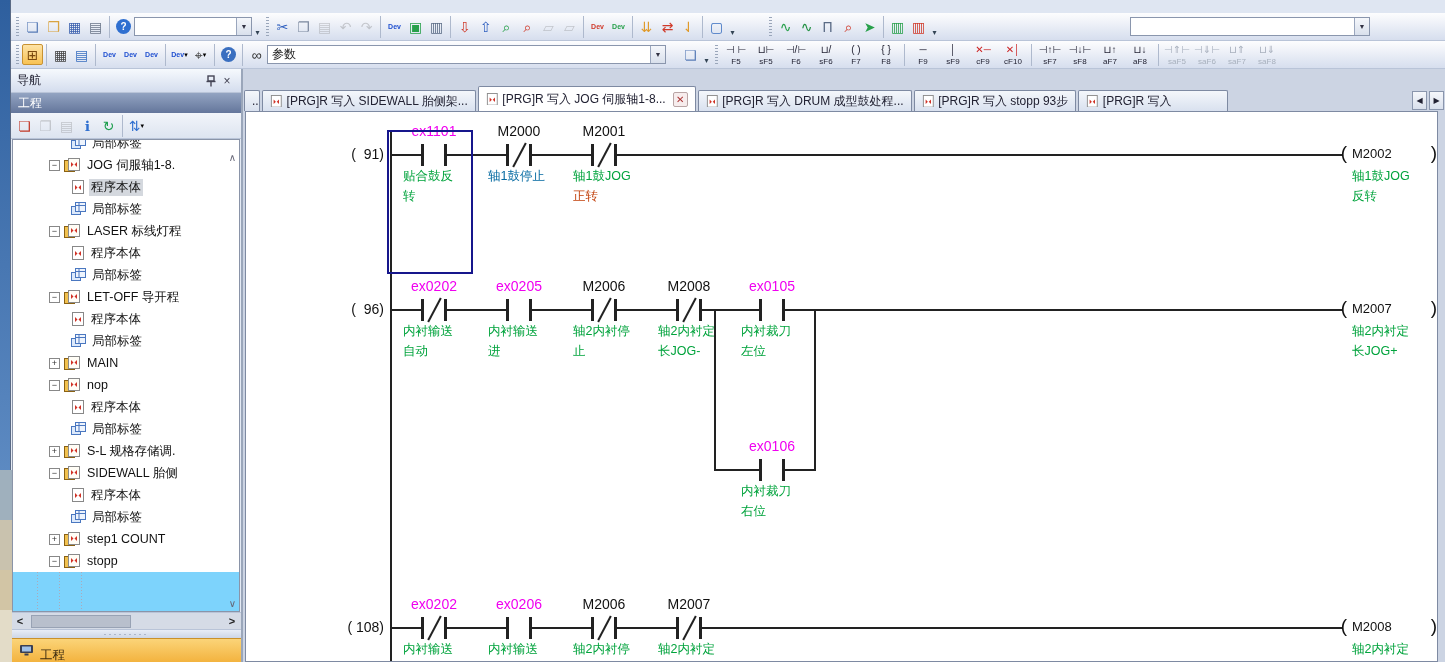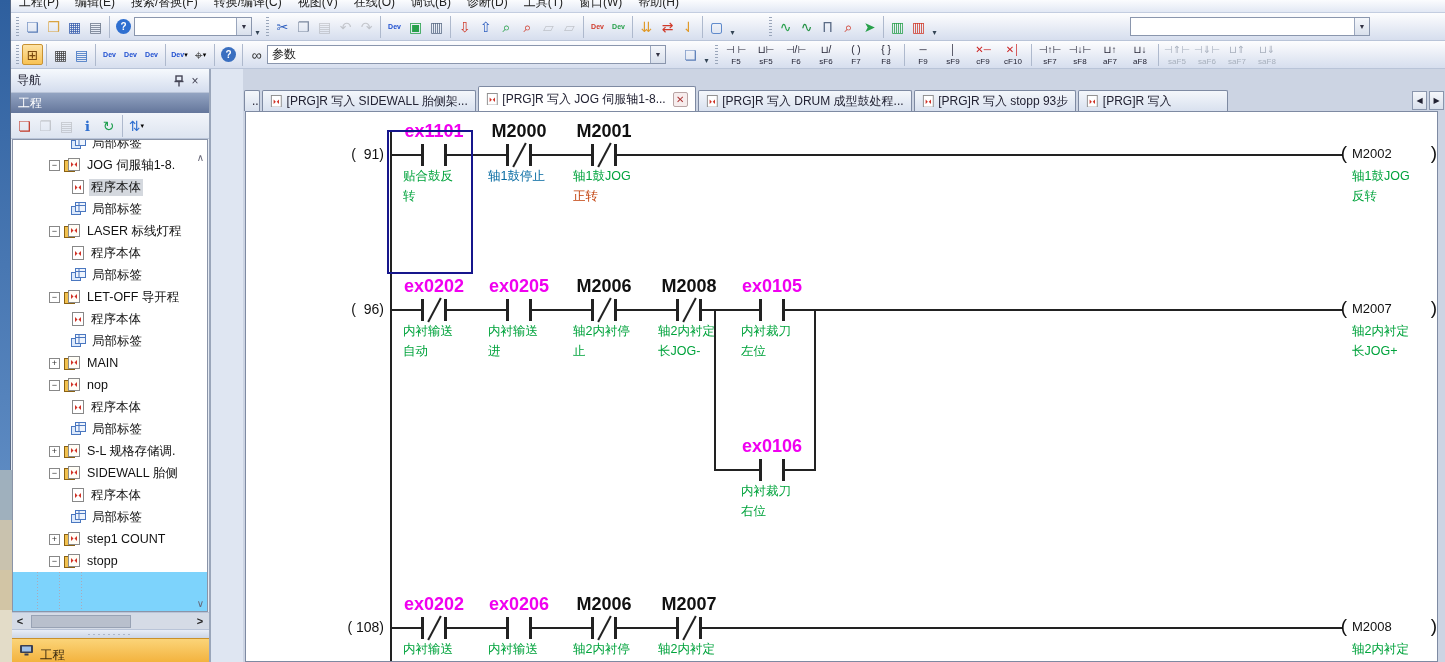--- a/index.html
+++ b/index.html
@@ -47,21 +47,21 @@
     background:linear-gradient(#f5f7fb,#d9e0ec); display:flex; align-items:center; justify-content:center;
     font-size:7px; color:#334; }
   .ladbtn { width:30px; height:25px; display:flex; flex-direction:column; align-items:center;
     justify-content:center; flex:none; }
   .ladbtn .g { font-size:10px; height:13px; color:#223; white-space:nowrap; }
   .ladbtn .k { font-size:8px; color:#223; }
   .ladbtn.red .g { color:#c22; }
   .ladbtn.dim .g,.ladbtn.dim .k { color:#a8b0bd; }
 
   
-  #nav-panel { left:0; top:69px; width:200px; height:593px; background:#e4eaf4;
+  #nav-panel { left:0; top:69px; width:232px; height:593px; background:#e4eaf4;
     border-right:2px solid #9aa6ba; display:flex; flex-direction:column; }
   #nav-title { height:24px; display:flex; align-items:center; padding:0 6px;
     background:linear-gradient(#f6f9fd,#d4ddee); border-bottom:1px solid #b9c4d8; }
   #nav-title .t { flex:1; font-size:12px; color:#223; }
   .winbtn { width:16px; height:16px; display:flex; align-items:center; justify-content:center;
     font-size:12px; color:#445; }
   #nav-proj-header { height:20px; background:linear-gradient(#93a4c2,#64769b); color:#fff;
     font-size:12px; display:flex; align-items:center; padding:0 7px; }
   #nav-tools { height:26px; display:flex; align-items:center; padding:0 3px;
     background:linear-gradient(#f2f5fa,#dde4f0); border-bottom:1px solid #b9c4d8; }
@@ -109,52 +109,37 @@
 
   
   #editor { position:absolute; left:2px; top:42px; right:8px; bottom:0; background:#fff;
     border:1px solid #7e8aa2; overflow:hidden; }
   .hw { position:absolute; height:2px; background:#222; }
   .vw { position:absolute; width:2px; background:#222; }
   .contact { position:absolute; width:26px; height:24px; background:#fff; }
   .contact .bar { position:absolute; top:1px; width:3px; height:22px; background:#222; }
   .contact .slash { position:absolute; left:0; top:11px; width:27px; height:2px; background:#222;
     transform:rotate(-62deg); }
-  .dlabel { position:absolute; width:90px; font-size:18px; text-align:center; height:15px;
-    line-height:15px;font-weight:bold; }
+  .dlabel { position:absolute; width:90px; font-size:14px; text-align:center; height:15px;
+    line-height:15px; }
   .cmt { position:absolute; width:88px; font-size:12.5px; height:16px; line-height:16px;
     white-space:nowrap; }
   .rnum { position:absolute; width:72px; font-size:14px; color:#111; text-align:right;
     white-space:pre; }
   .paren { position:absolute; font-size:19px; color:#111; width:12px; text-align:center; }
   .coilname { position:absolute; font-size:13px; color:#111; }
   #cursor-box { position:absolute; border:2px solid #16168c; background:transparent; z-index:3; }
 </style>
 </head>
 <body>
 
 <div id="desktop-strip" class="abs"></div>
 <div id="photo-sliver" class="abs"></div>
 
 <div id="app" class="abs">
-  <div id="menu-bar" class="abs">
-    <div class="inner" id="menu-inner">
-        <span class="menu-item">工程(P)</span>
-        <span class="menu-item">编辑(E)</span>
-        <span class="menu-item">搜索/替换(F)</span>
-        <span class="menu-item">转换/编译(C)</span>
-        <span class="menu-item">视图(V)</span>
-        <span class="menu-item">在线(O)</span>
-        <span class="menu-item">调试(B)</span>
-        <span class="menu-item">诊断(D)</span>
-        <span class="menu-item">工具(T)</span>
-        <span class="menu-item">窗口(W)</span>
-        <span class="menu-item">帮助(H)</span>
-      </div>
-  </div>
 
   <div id="toolbar-row2" class="toolbar abs">
       <div class="grip"></div>
       <div class="ti">
         <span style="color: rgb(90, 125, 184);">❏</span>
       </div>
       <div class="ti">
         <span style="color: rgb(217, 164, 65);">❒</span>
       </div>
       <div class="ti">

